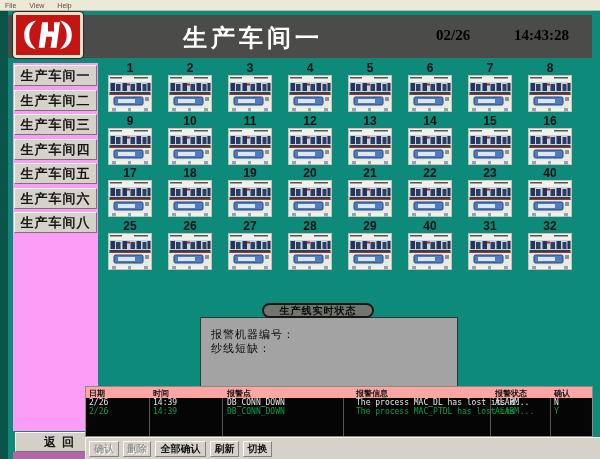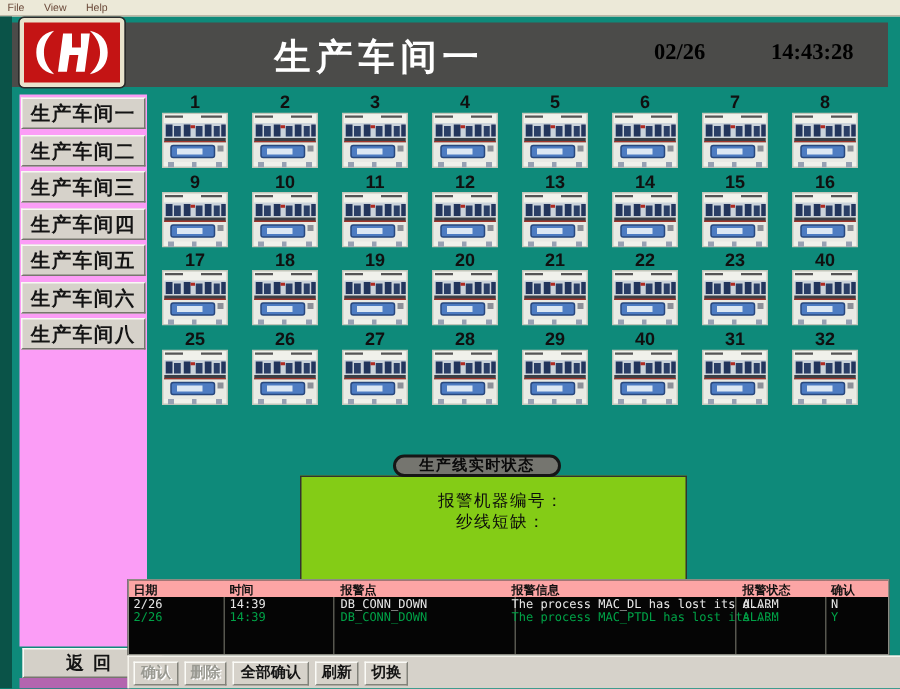--- a/index.html
+++ b/index.html
@@ -69,38 +69,38 @@
 
   
   .status-tab {
     position:absolute; left:262px; top:303px; width:112px; height:15px; z-index:3;
     background:#75756F; border:2px solid #161616; border-radius:8px;
     font-size:10px; font-weight:bold; color:#0A0A0A; text-align:center; line-height:11px;
     letter-spacing:1px;
   }
   .status-panel {
     position:absolute; left:200px; top:317px; width:258px; height:70px;
-    background:#84cc16; border:1px solid #33332F; padding:9px 0 0 10px;text-align:center;
+    background:#a3a3a3; border:1px solid #33332F; padding:9px 0 0 10px;
   }
   .status-line { font-size:11px; color:#0C0C0C; line-height:14px; letter-spacing:1px; }
 
   
   .alarm-table {
     position:absolute; left:85px; top:386px; width:508px; height:51px;
     background:#050505; border:1px solid #8C8C84;
   }
   .alarm-col-line { position:absolute; top:0; bottom:0; width:1px; background:#57574F; }
   .alarm-header { position:absolute; left:0; top:0; width:100%; height:11px; background:#fca5a5; }
   .alarm-header .cell { position:absolute; top:1px; font-size:8px; font-weight:bold; color:#111; white-space:nowrap; }
   .alarm-row { position:absolute; left:0; width:100%; height:9px; }
   .alarm-row .cell { position:absolute; top:0; font-size:8px; font-family:"DejaVu Sans Mono", monospace; white-space:nowrap; line-height:9px; }
   .alarm-row.white .cell { color:#E8E8E8; }
   .alarm-row.green .cell { color:#00A247; }
   .col-0 { left:3px; } .col-1 { left:67px; } .col-2 { left:141px; }
-  .col-3 { left:255px; } .col-4 { left:409px; } .col-5 { left:468px; }
+  .col-3 { left:270px; } .col-4 { left:409px; } .col-5 { left:468px; }
 
   
   .bottom-bar {
     position:absolute; left:85px; top:437px; width:515px; height:22px;
     background:#D6D2CA; border-top:1px solid #F5F3EC; border-left:1px solid #F5F3EC;
   }
   .tool-button {
     position:absolute; top:3px; height:16px;
     background:#D6D2CA;
     border-top:1px solid #FBFBF7; border-left:1px solid #FBFBF7;

